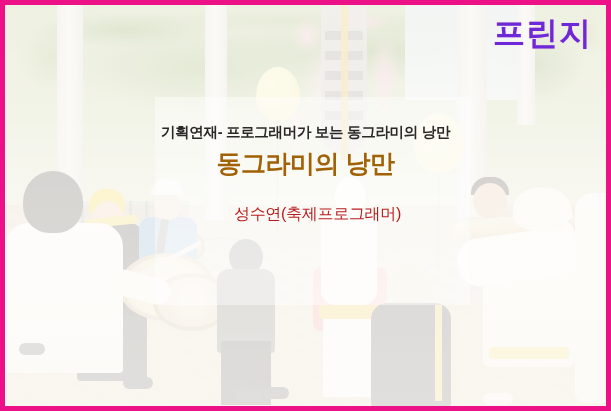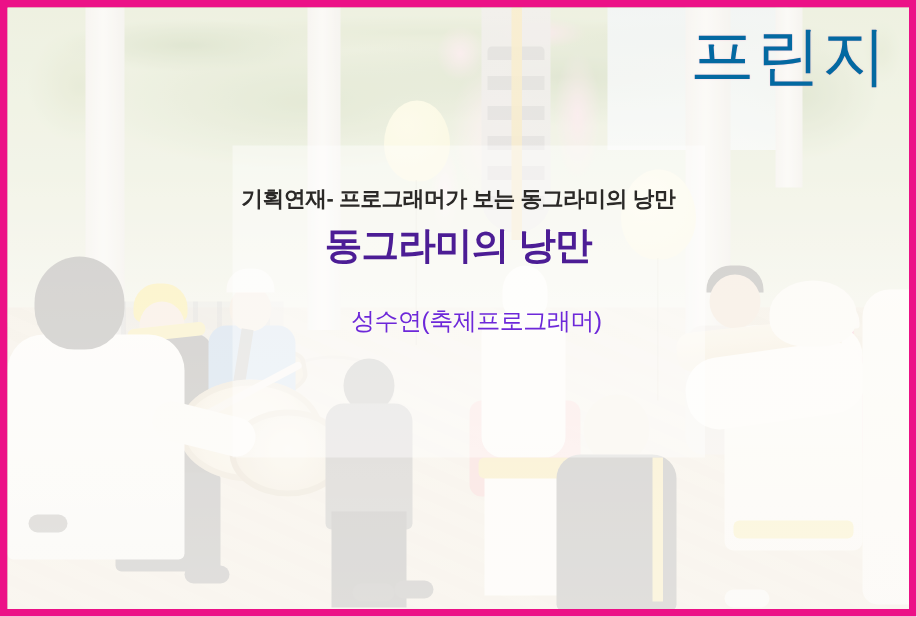--- a/index.html
+++ b/index.html
@@ -185,22 +185,22 @@
   }
   #wash2{
     position:absolute;inset:0;
     background:rgba(255,253,246,.30);
     pointer-events:none;
   }
 
   
   #logo{
     position:absolute;right:14px;top:12px;
-    font-size:43px;font-weight:400;letter-spacing:1px;
-    color:#0369a1;
+    font-size:32px;font-weight:700;letter-spacing:1px;
+    color:#6d28d9;
     text-shadow:0 0 1px rgba(245,145,191,.6);
     line-height:1;
   }
 
   
   #panel{
     position:absolute;
     left:150px;top:92px;width:315px;height:208px;
     background:rgba(255,255,255,.42);
   }
@@ -216,26 +216,26 @@
     color:#2b2927;
   }
   #quoted{
     margin-top:27px;
     font-size:17px;font-weight:700;letter-spacing:-.3px;
     color:#262422;
   }
   #headline{
     margin-top:5px;
     font-size:25px;font-weight:700;letter-spacing:-.5px;
-    color:#4c1d95;
+    color:#a16207;
   }
   #byline{
     margin-top:24px;
     font-size:16px;font-weight:400;letter-spacing:-.3px;
-    color:#6d28d9;
+    color:#b91c1c;
     padding-left:24px;
   }
 </style>
 </head>
 <body>
 
 <div id="banner">
 
   <div id="photo">
 

